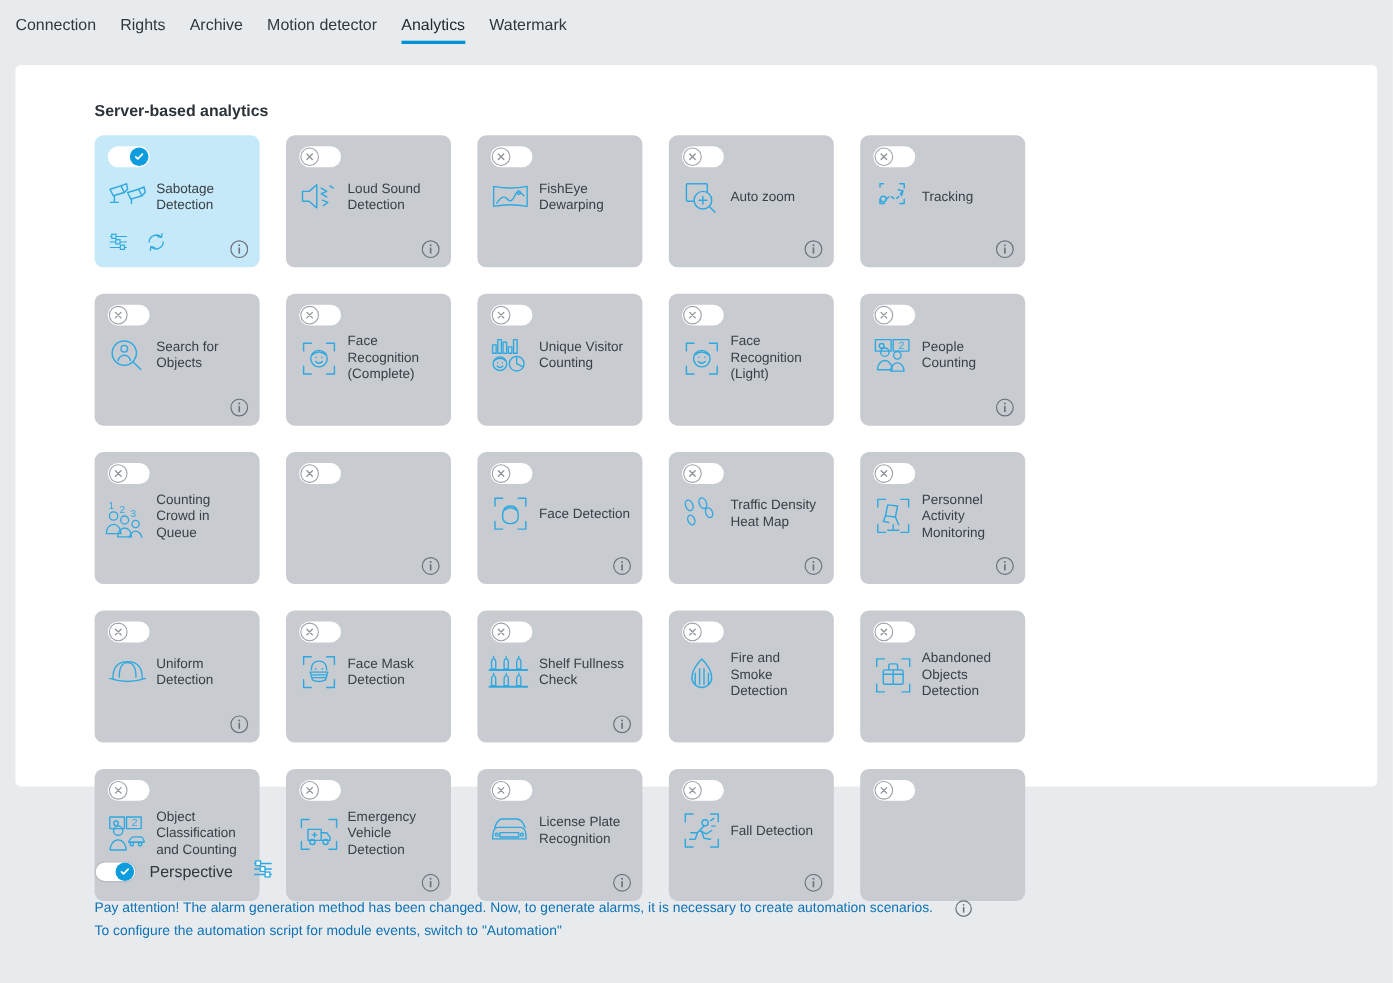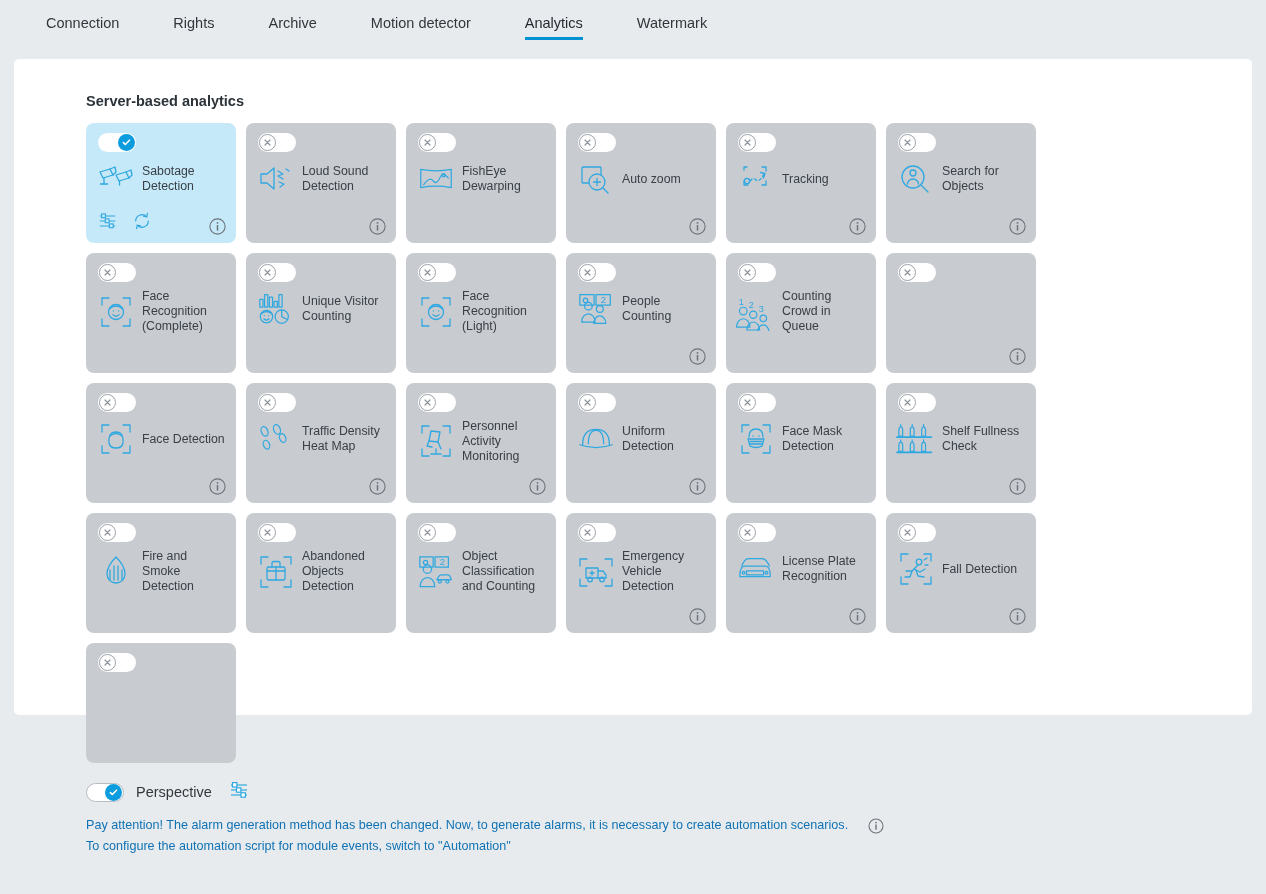--- a/index.html
+++ b/index.html
@@ -21,21 +21,20 @@
   }
   .tab {
     font-size: 14.5px;
     color: #31373d;
     padding: 0 0 8px 0;
     margin-right: 22px;
     cursor: pointer;
     position: relative;
     white-space: nowrap;
     line-height: 18px;
-    margin-left: 32px;
   }
   .tab.active { color: #232a30; }
   .tab.active::after {
     content: "";
     position: absolute;
     left: 0; right: 0; bottom: 0;
     height: 3px;
     background: #0091d2;
   }
 
@@ -56,21 +55,21 @@
     color: #2b3238;
   }
 
   
   #grid {
     position: absolute;
     left: 72px; top: 64px;
     width: 962px;
     display: flex;
     flex-wrap: wrap;
-    gap: 10px;
+    gap: 24px;
   }
 
   .card {
     width: 150px;
     height: 120px;
     border-radius: 8px;
     background: #c8cbd0;
     position: relative;
     cursor: pointer;
     overflow: hidden;

